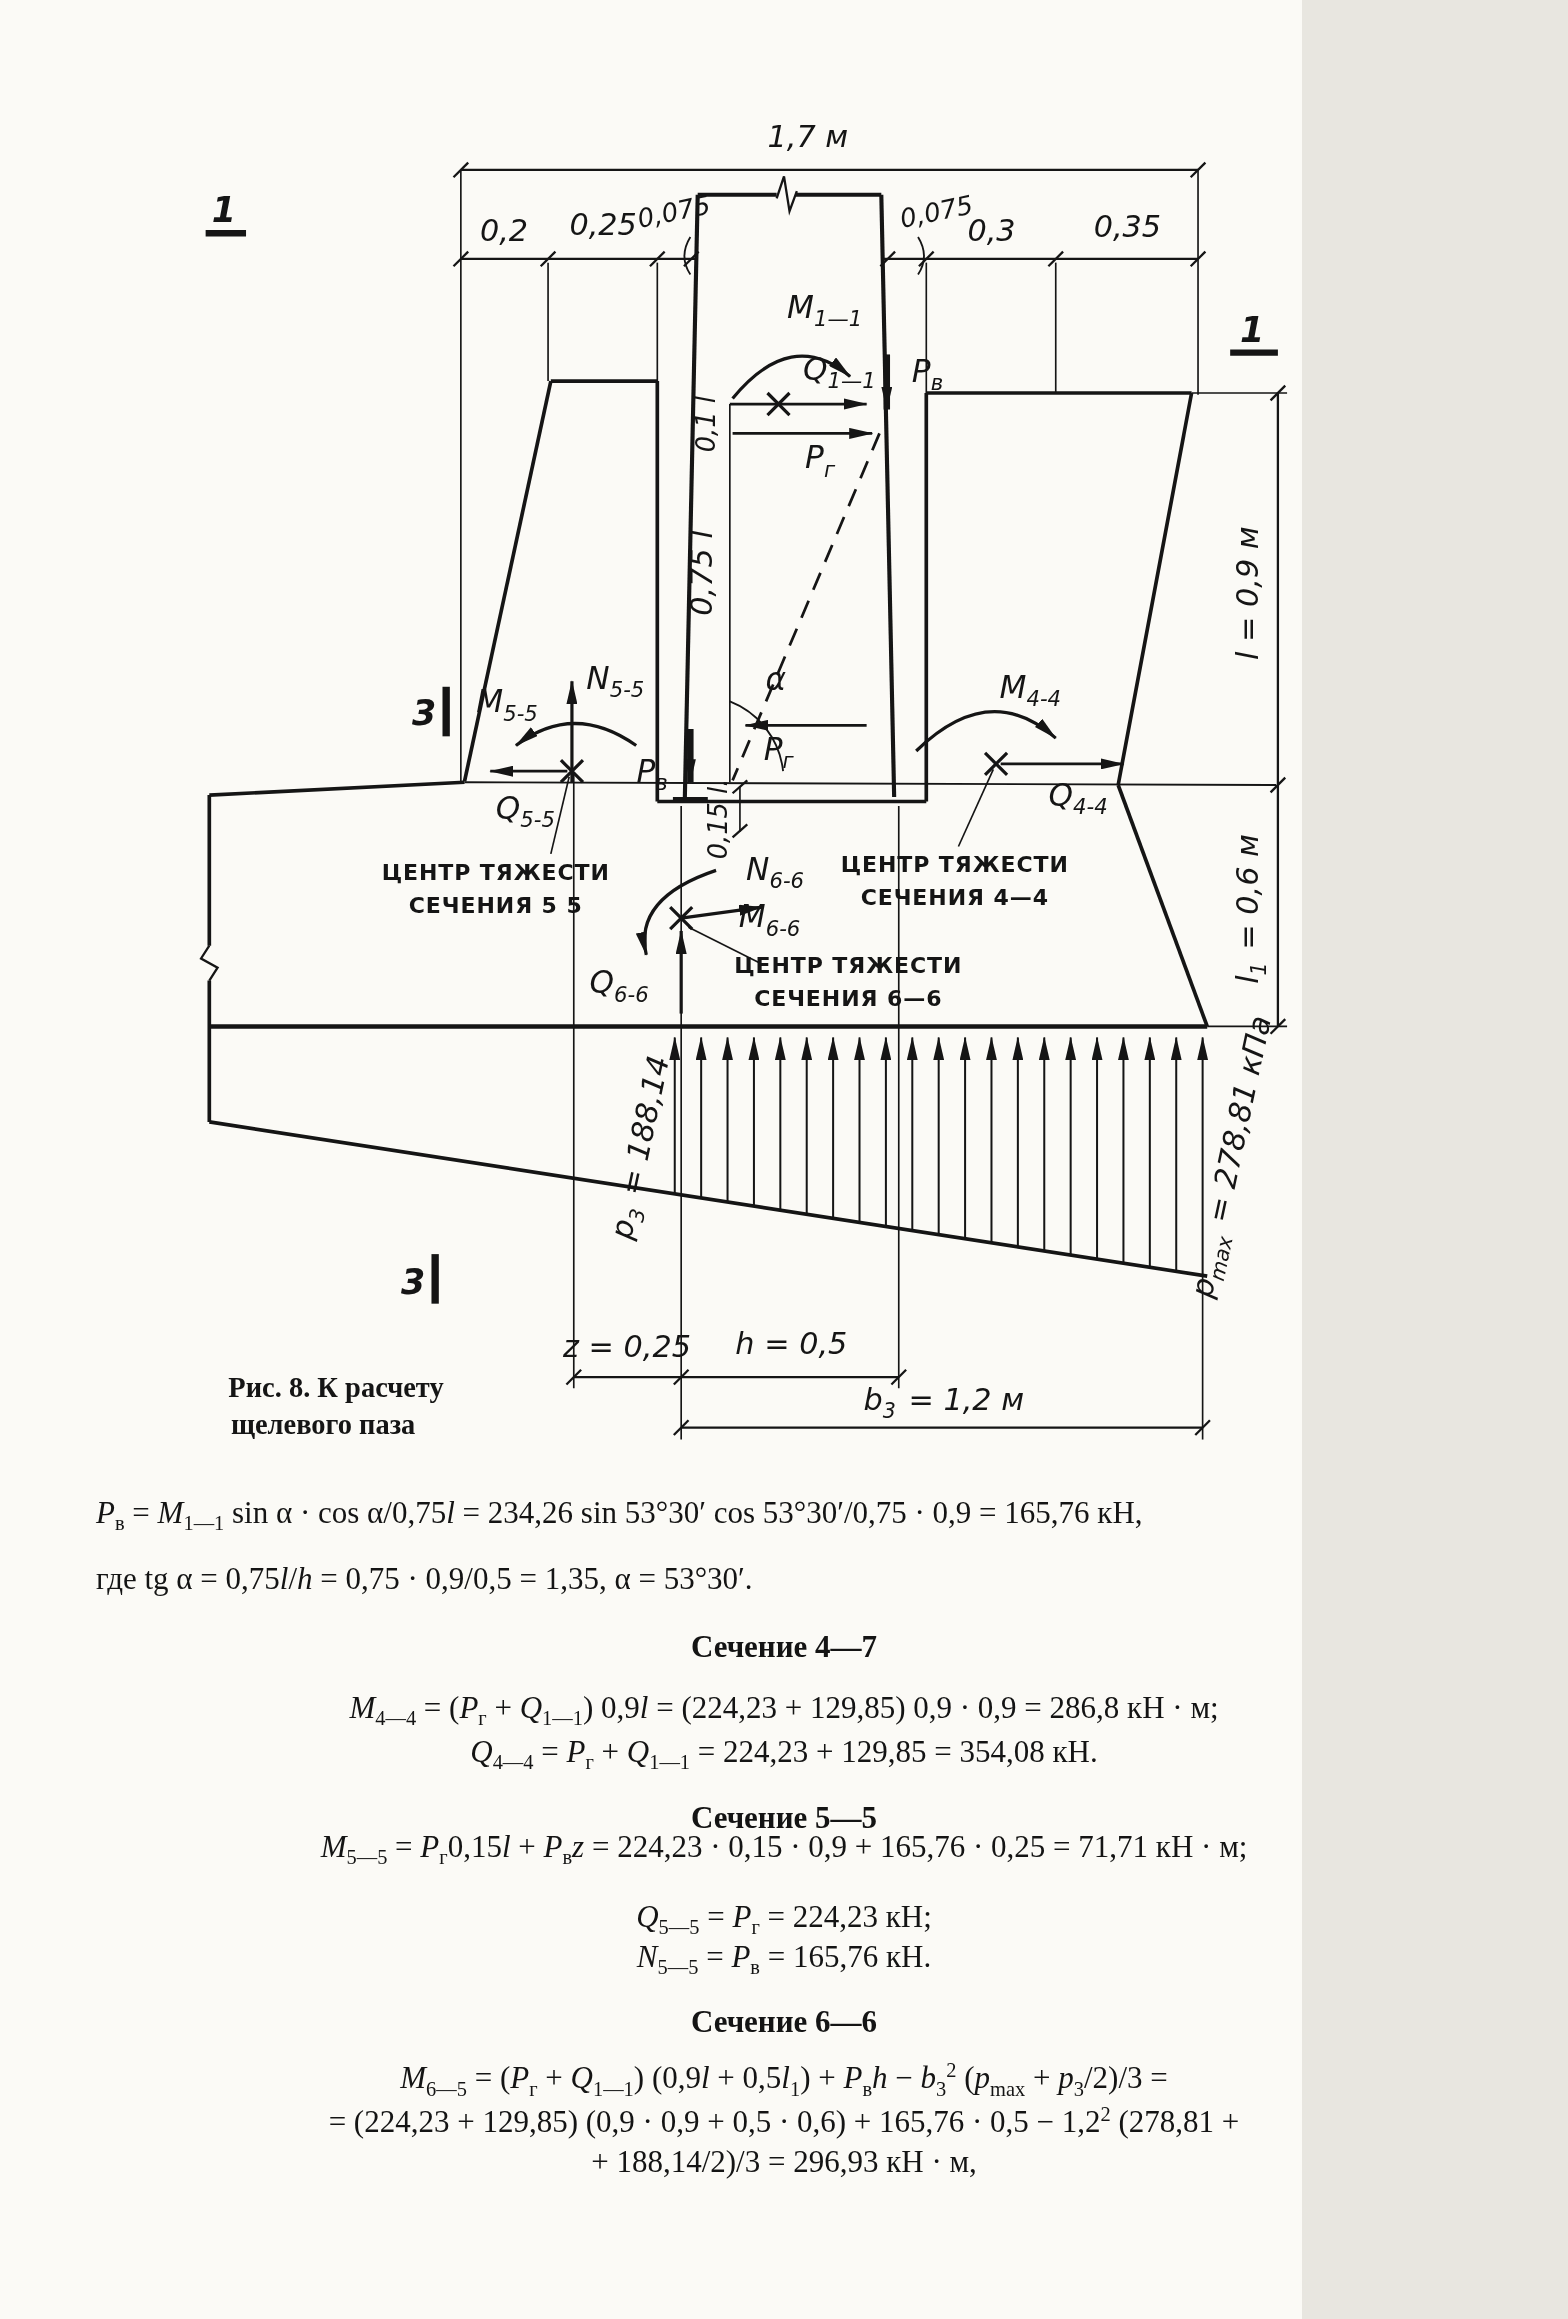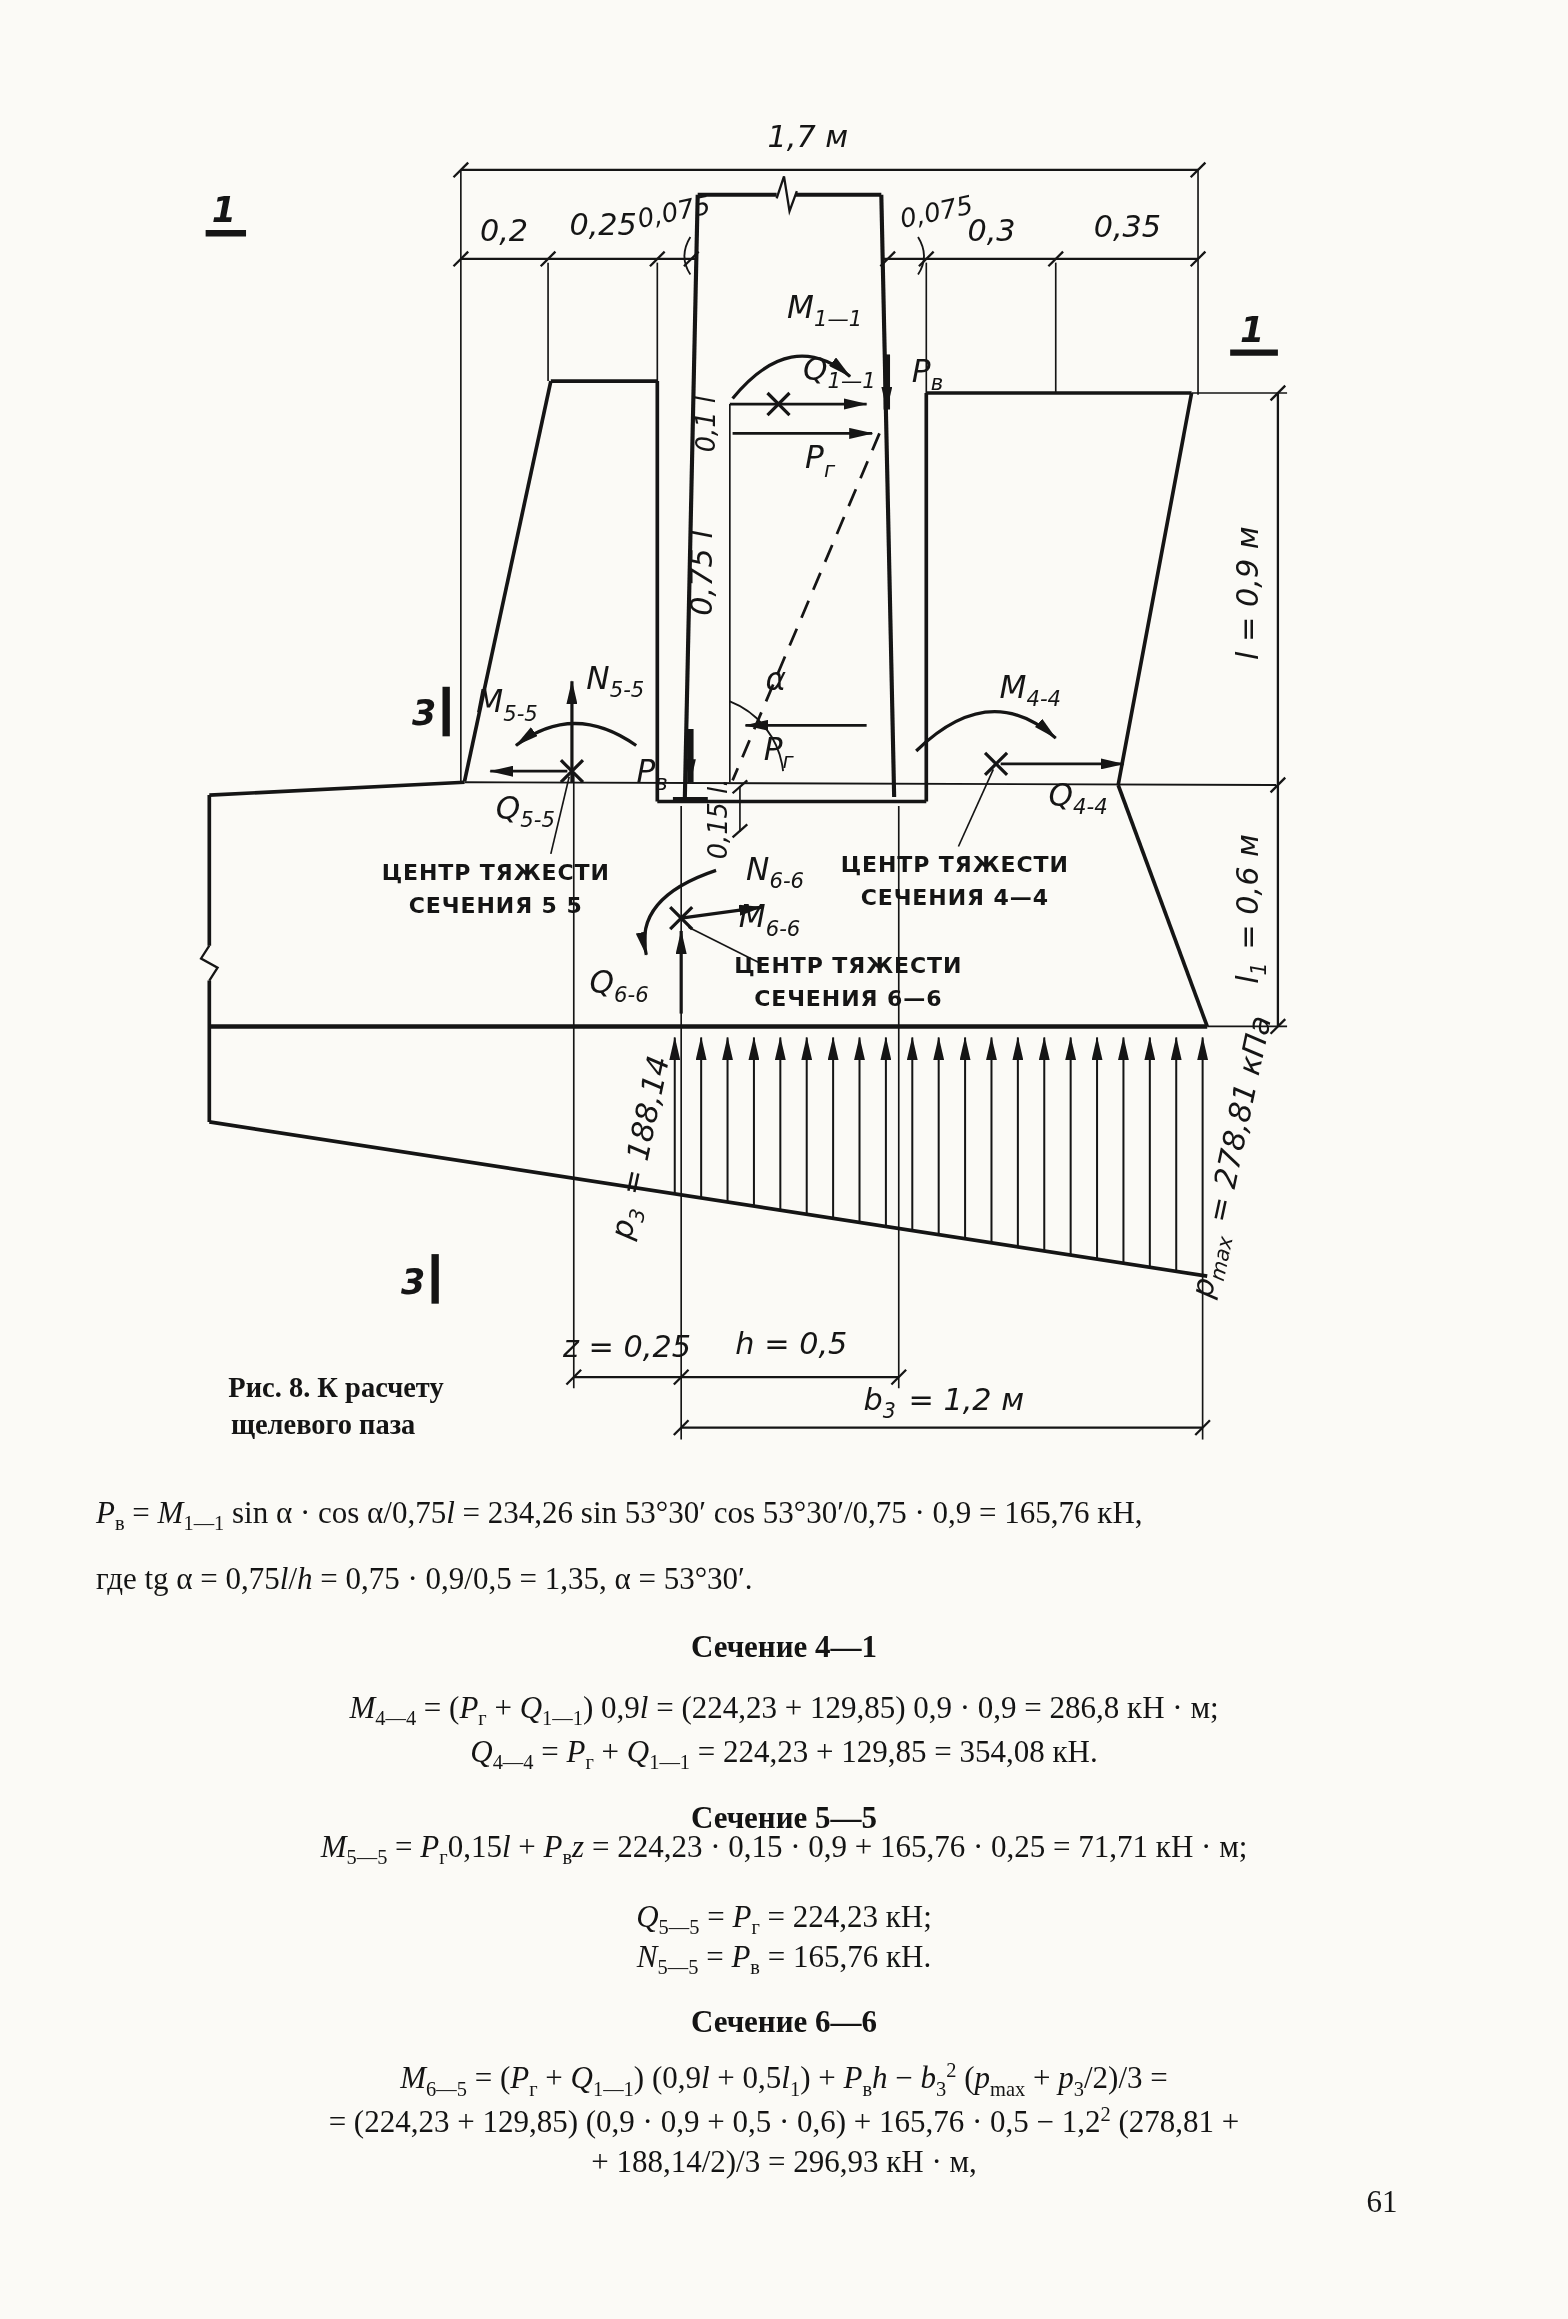--- a/index.html
+++ b/index.html
@@ -1,16 +1,16 @@
 <!DOCTYPE html>
 <html style="font-size:14.7px"><head>
 <meta charset="utf-8">
 <style>
   html,body{margin:0;padding:0;background:#e8e6e0;}
-  .page{position:relative;width:1568px;height:2320px;background:#fbfaf6;color:#151515;
+  .page{position:relative;width:1302px;height:2320px;background:#fbfaf6;color:#151515;
         font-family:"Liberation Serif", serif;overflow:hidden;}
   svg{position:absolute;left:0;top:0;}
   svg text{fill:#151515;}
   .dim{font-family:"DejaVu Sans",sans-serif;font-style:italic;font-size:33px;}
   .dimsm{font-family:"DejaVu Sans",sans-serif;font-style:italic;font-size:28px;}
   .force{font-family:"DejaVu Sans",sans-serif;font-style:italic;font-size:34px;}
   .mark{font-family:"DejaVu Sans",sans-serif;font-style:italic;font-size:38px;font-weight:bold;}
   .cg{font-family:"DejaVu Sans",sans-serif;font-weight:bold;font-size:24px;letter-spacing:1px;}
   .cap{font-family:"Liberation Serif",serif;font-weight:bold;font-size:31px;}
   .ln{stroke:#151515;fill:none;}
@@ -221,21 +221,21 @@
       </g>
 
   <g text-anchor="middle">
     <text class="cap" x="366" y="1522">Рис. 8. К расчету</text>
     <text class="cap" x="352" y="1562">щелевого паза</text>
   </g>
 </svg>
 
 <div class="formula fleft" style="top:1495px"><i>P</i><sub>в</sub> = <i>M</i><sub>1—1</sub> sin α · cos α/0,75<i>l</i> = 234,26 sin 53°30′ cos 53°30′/0,75 · 0,9 = 165,76 кН,</div>
 <div class="formula fleft" style="top:1561px">где tg α = 0,75<i>l</i>/<i>h</i> = 0,75 · 0,9/0,5 = 1,35,  α = 53°30′.</div>
-<div class="formula fcenter fhead" style="top:1629px">Сечение 4—1</div>
+<div class="formula fcenter fhead" style="top:1629px">Сечение 4—7</div>
 <div class="formula fcenter" style="top:1690px"><i>M</i><sub>4—4</sub> = (<i>P</i><sub>г</sub> + <i>Q</i><sub>1—1</sub>) 0,9<i>l</i> = (224,23 + 129,85) 0,9 · 0,9 = 286,8 кН · м;</div>
 <div class="formula fcenter" style="top:1734px"><i>Q</i><sub>4—4</sub> = <i>P</i><sub>г</sub> + <i>Q</i><sub>1—1</sub> = 224,23 + 129,85 = 354,08 кН.</div>
 <div class="formula fcenter fhead" style="top:1800px">Сечение 5—5</div>
 <div class="formula fcenter" style="top:1829px"><i>M</i><sub>5—5</sub> = <i>P</i><sub>г</sub>0,15<i>l</i> + <i>P</i><sub>в</sub><i>z</i> = 224,23 · 0,15 · 0,9 + 165,76 · 0,25 = 71,71 кН · м;</div>
 <div class="formula fcenter" style="top:1899px"><i>Q</i><sub>5—5</sub> = <i>P</i><sub>г</sub> = 224,23 кН;</div>
 <div class="formula fcenter" style="top:1939px"><i>N</i><sub>5—5</sub> = <i>P</i><sub>в</sub> = 165,76 кН.</div>
 <div class="formula fcenter fhead" style="top:2004px">Сечение 6—6</div>
 <div class="formula fcenter" style="top:2059px"><i>M</i><sub>6—5</sub> = (<i>P</i><sub>г</sub> + <i>Q</i><sub>1—1</sub>) (0,9<i>l</i> + 0,5<i>l</i><sub>1</sub>) + <i>P</i><sub>в</sub><i>h</i> − <i>b</i><sub>3</sub><sup>2</sup> (<i>p</i><sub>max</sub> + <i>p</i><sub>3</sub>/2)/3 =</div>
 <div class="formula fcenter" style="top:2103px">= (224,23 + 129,85) (0,9 · 0,9 + 0,5 · 0,6) + 165,76 · 0,5 − 1,2<sup>2</sup> (278,81 +</div>
 <div class="formula fcenter" style="top:2144px">+ 188,14/2)/3 = 296,93 кН · м,</div>

